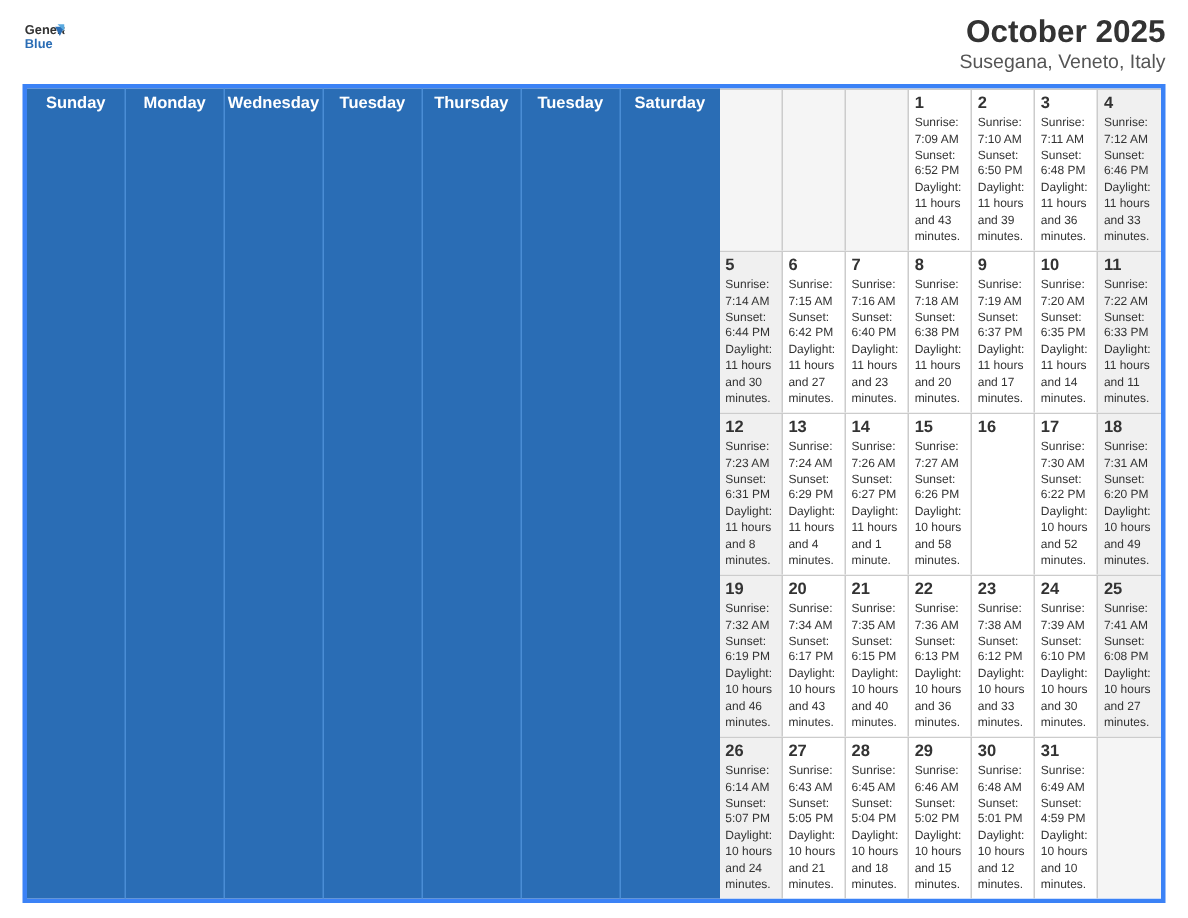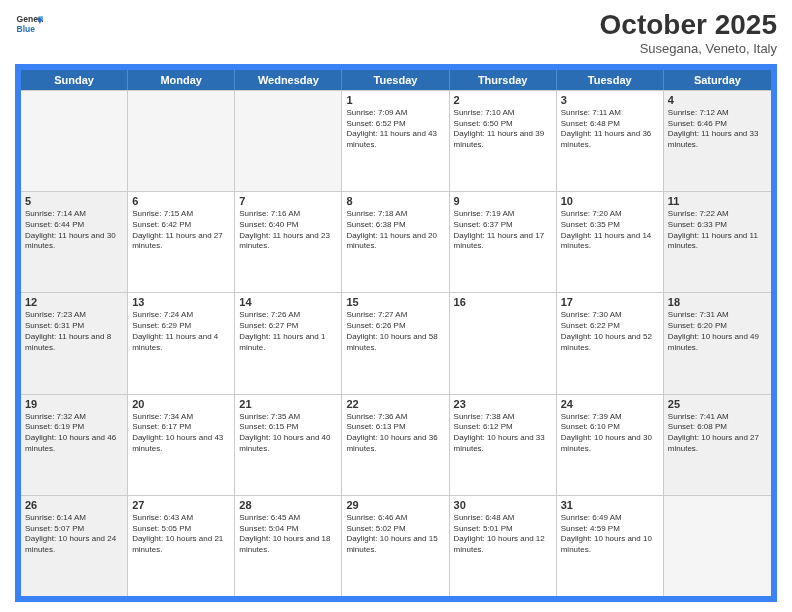--- a/index.html
+++ b/index.html
@@ -29,34 +29,34 @@
       gap: 4px;
     }
     .logo-icon {
       width: 28px;
       height: 28px;
     }
     .title-block {
       text-align: right;
     }
     .month-title {
-      font-size: 28px;
+      font-size: 21px;
       font-weight: bold;
       color: #333;
       line-height: 1.1;
     }
     .subtitle {
       font-size: 13px;
       color: #555;
     }
     .calendar {
       flex: 1;
       display: flex;
-      flex-direction: column;
-      border: 6px solid #3b82f6;
+      flex-direction: row;
+      border: 3px solid #3b82f6;
     }
     .cal-header {
       display: grid;
       grid-template-columns: repeat(7, 1fr);
       background: #2a6db5;
     }
     .cal-header-cell {
       color: #fff;
       font-size: 11px;
       font-weight: bold;

